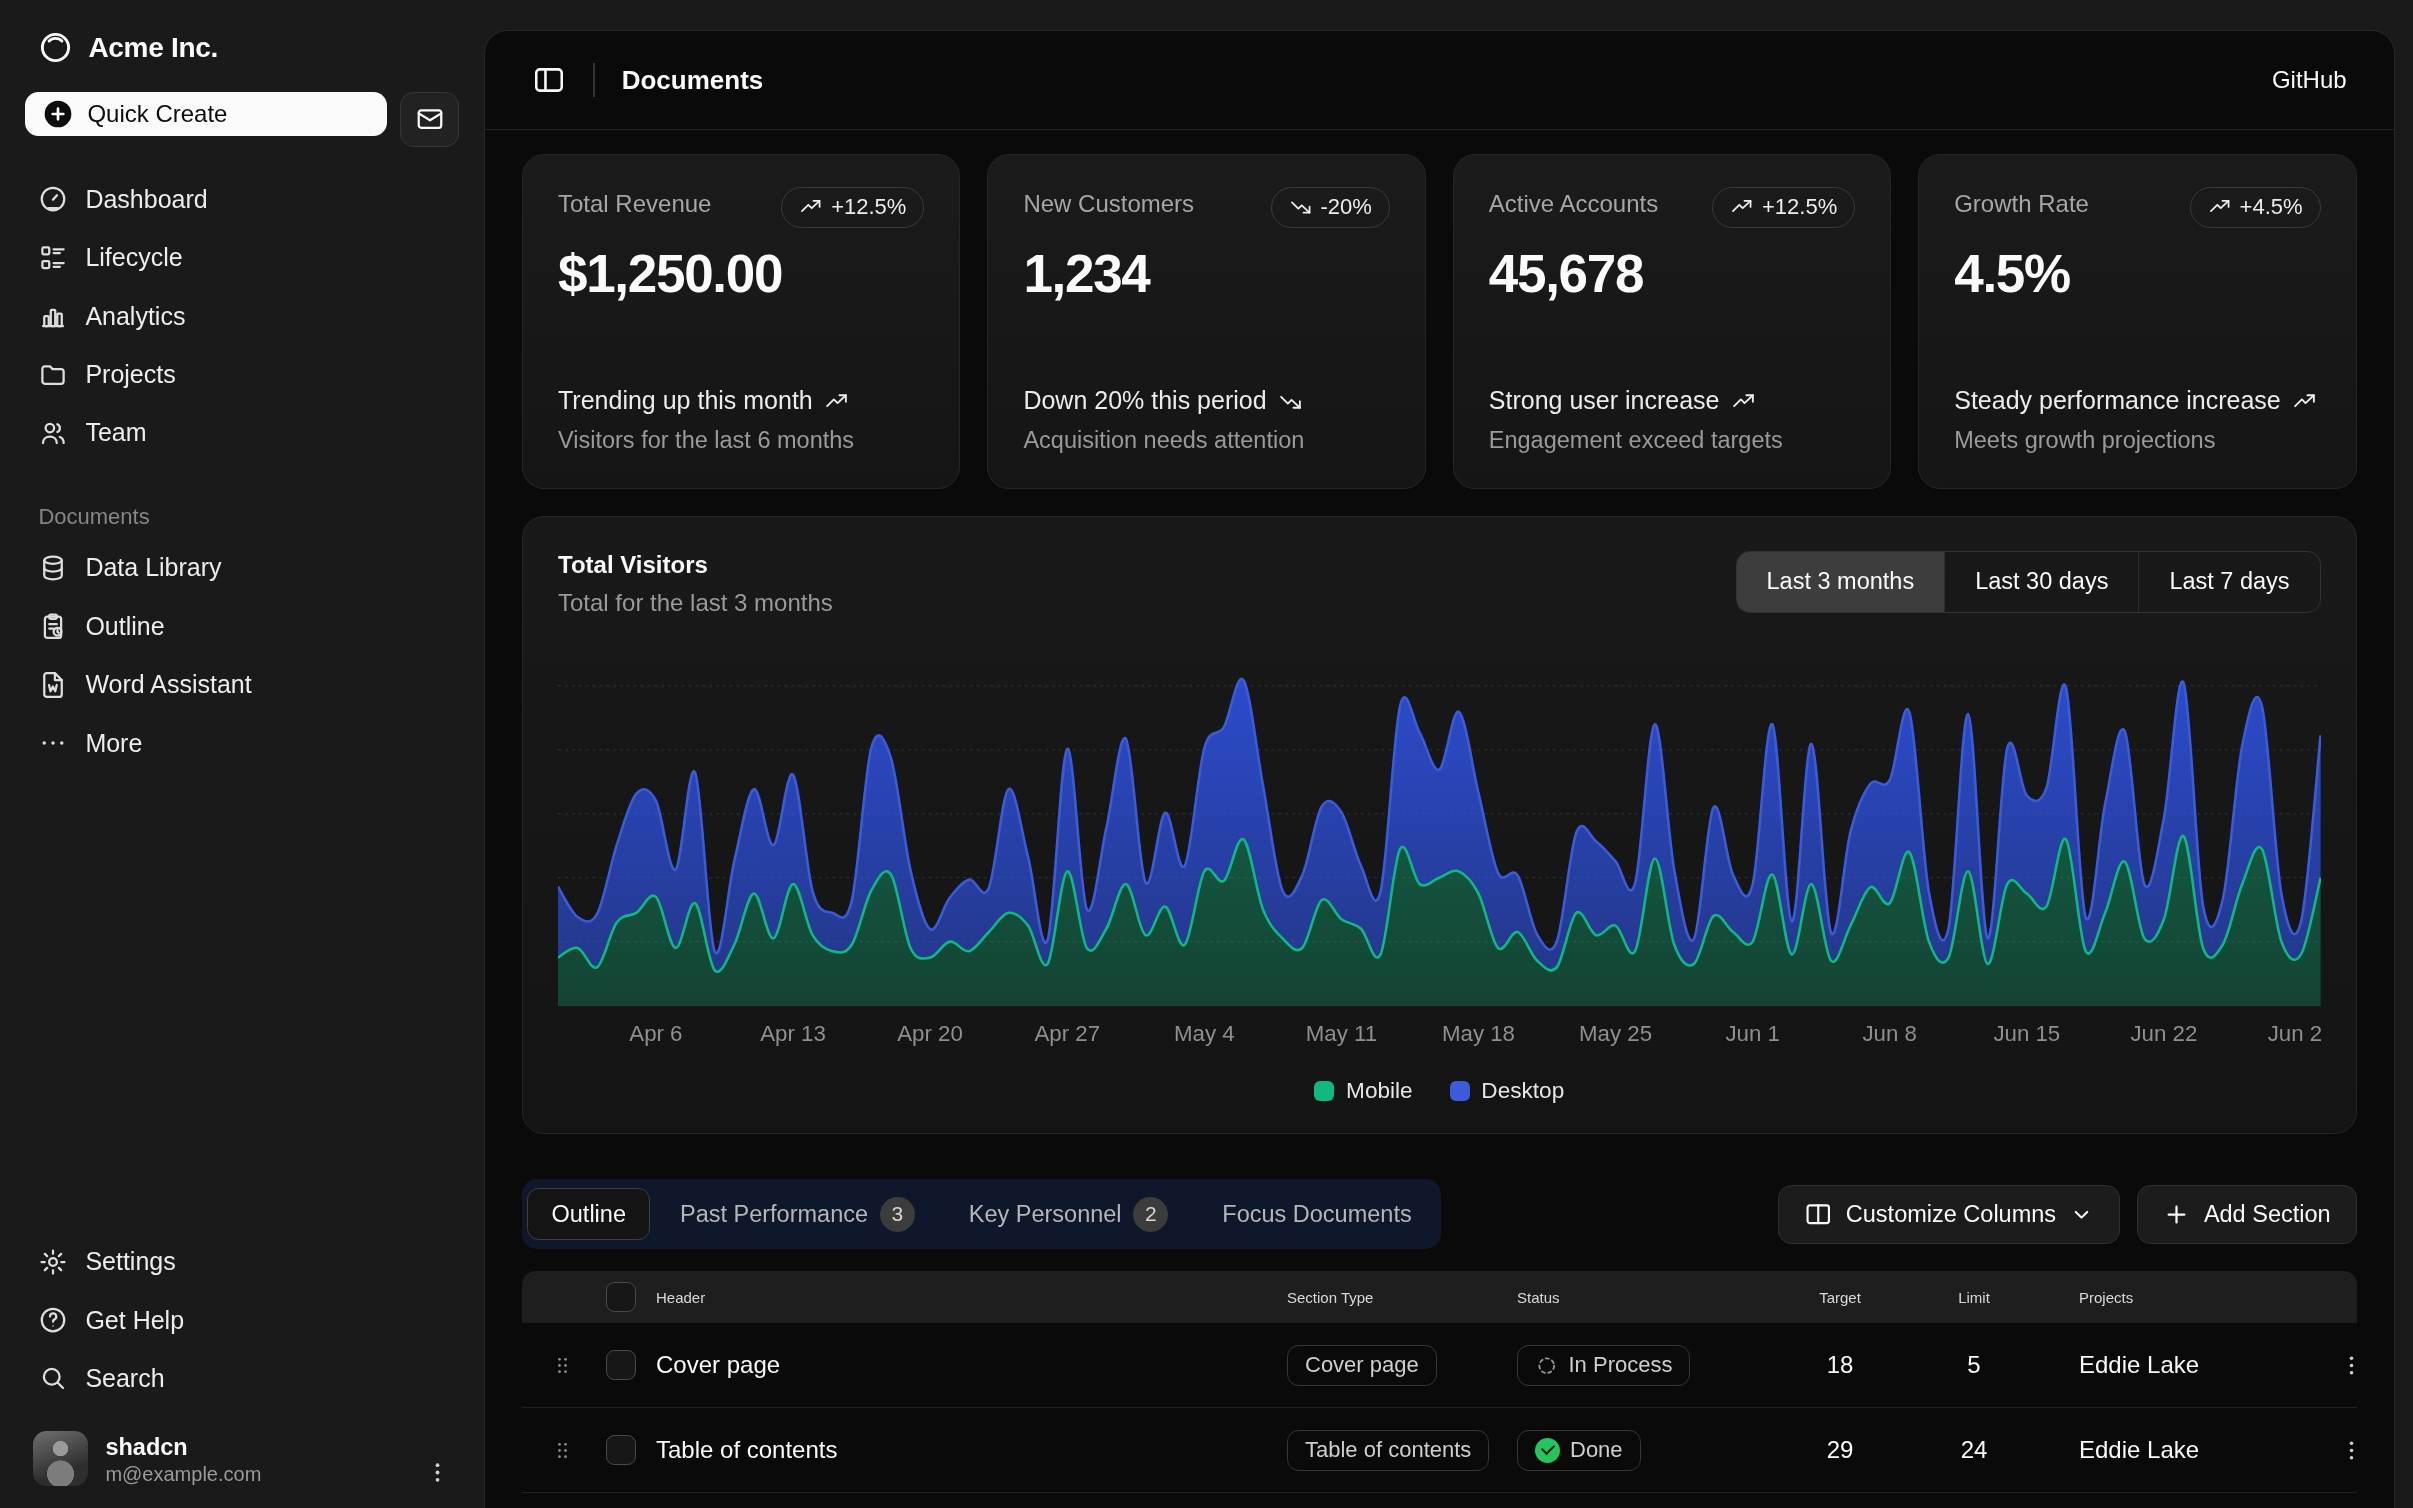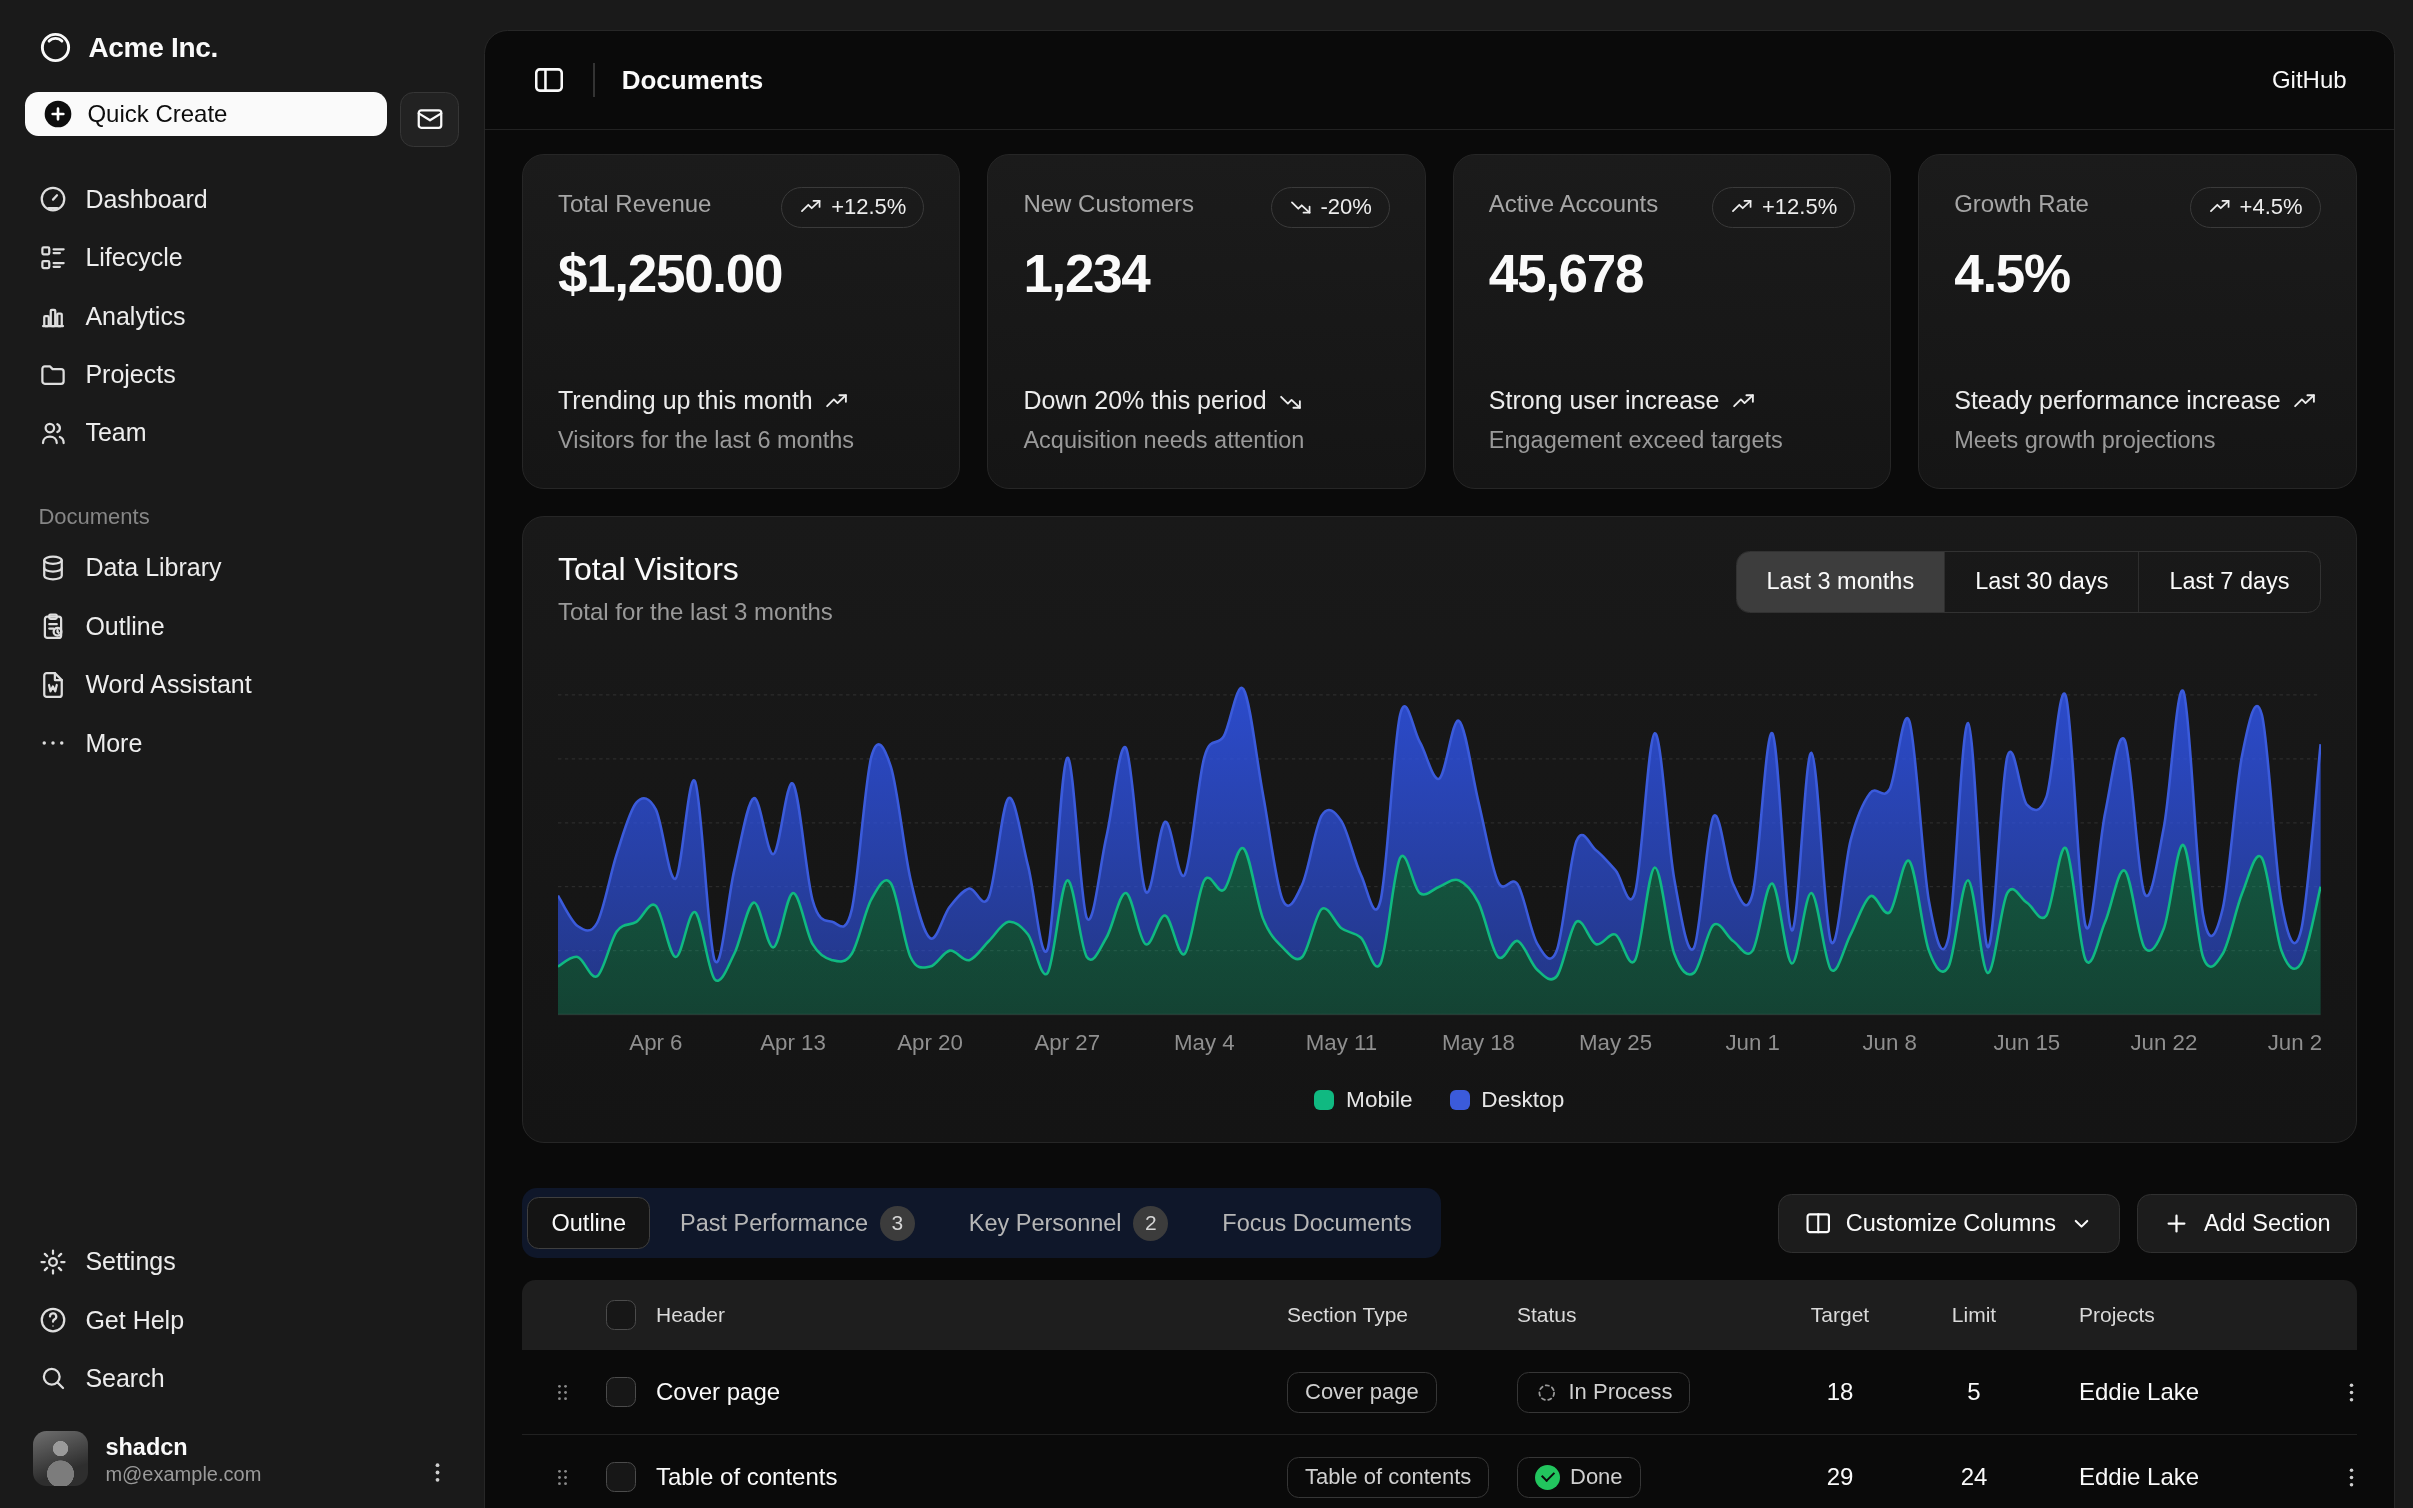--- a/index.html
+++ b/index.html
@@ -76,21 +76,21 @@
   }
   .stat-value { margin-top:15px; font-size:53px; font-weight:600; letter-spacing:-1.3px; }
   .stat-foot { margin-top:auto; display:flex; flex-direction:column; gap:8.4px; }
   .stat-foot-line { display:flex; align-items:flex-start; gap:11.7px; font-size:25px; font-weight:500; color:#ececec; line-height:1.35; }
   .stat-foot-line .icon { margin-top:5px; }
   .stat-foot-desc { font-size:23.5px; color:#9a9a9a; }
 
   
   .chart-card { margin-top:27px; background:linear-gradient(180deg,#191919,#141414); border:0.8px solid #262626; border-radius:22px; padding:34px 35px 23.5px; }
   .chart-head { display:flex; align-items:flex-start; justify-content:space-between; }
-  .chart-title { font-size:32px; font-weight:400; }
+  .chart-title { font-size:24px; font-weight:700; }
   .chart-sub { font-size:24px; color:#9a9a9a; margin-top:10px; }
   .range-group { display:flex; border:0.8px solid #323232; border-radius:13.4px; overflow:hidden; height:62px; }
   .range-item {
     display:flex; align-items:center; padding:0 30px; font-size:23.5px; color:#fafafa;
     cursor:pointer; border-right:0.8px solid #2e2e2e; background:transparent;
   }
   .range-item:last-child { border-right:none; }
   .range-item.active { background:#3d3d3d; }
   .chart-plot { margin-top:37px; }
   .chart-legend { display:flex; justify-content:center; gap:37px; padding:22px 0 5px; }
@@ -113,22 +113,22 @@
   .ghost-btn {
     display:flex; align-items:center; gap:13.4px; height:59px; padding:0 25px;
     background:#1c1c1c; border:0.8px solid #303030; border-radius:13.4px;
     color:#fafafa; font-size:23.5px; font-weight:500; font-family:inherit; cursor:pointer; white-space:nowrap;
   }
 
   
   .data-table { margin-top:22px; }
   .t-head {
     display:grid; grid-template-columns:47px 70px 631px 230px 260px 126px 142px 293px 1fr;
-    align-items:center; height:70px; background:#1e1e1e; border-radius:13.4px 13.4px 0 0;
-    padding:0 17px; color:#d9d9d9; font-size:21px; font-weight:500;
+    align-items:center; height:52px; background:#1e1e1e; border-radius:13.4px 13.4px 0 0;
+    padding:0 17px; color:#d9d9d9; font-size:15px; font-weight:500;
   }
   .t-row {
     display:grid; grid-template-columns:47px 70px 631px 230px 260px 126px 142px 293px 1fr;
     align-items:center; height:85px; padding:8px 17px; border-bottom:0.8px solid #212121; font-size:24px;
   }
   .cell-center { display:flex; justify-content:center; }
   .cell-reviewer { padding-left:34px; }
   .checkbox { width:30px; height:30px; border:1.7px solid #4b4b4b; border-radius:8.4px; background:#171717; cursor:pointer; }
   .grip { color:#8a8a8a; cursor:grab; }
   .pill-badge {

